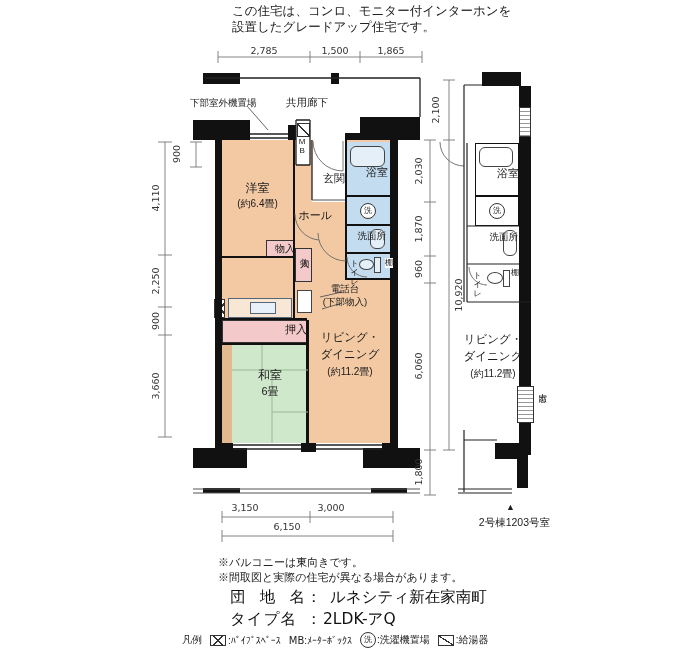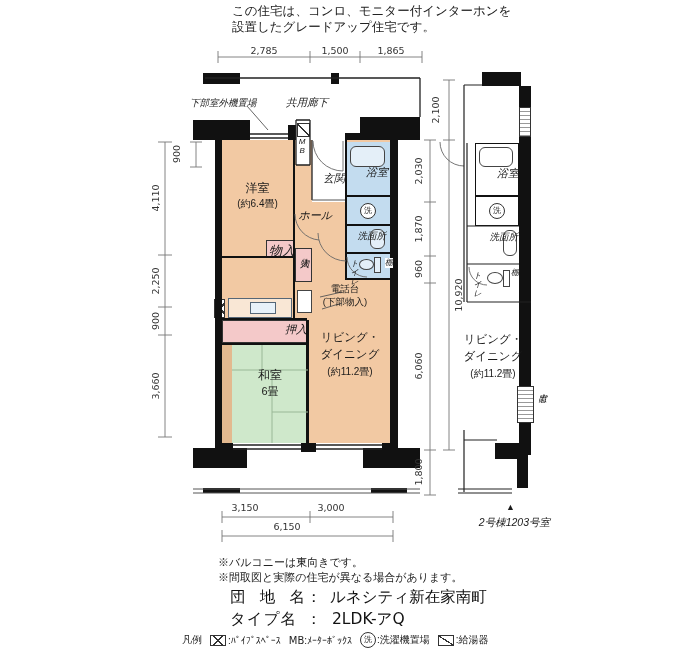--- a/index.html
+++ b/index.html
@@ -7,21 +7,21 @@
           font-family:"Liberation Sans",sans-serif;color:#1a1a1a;}
   .abs{position:absolute;}
   .wall{position:absolute;background:#111;}
   .room{position:absolute;}
   .c-room{background:#f2c9a3;}
   .c-tatami{background:#cfe8cb;}
   .c-closet{background:#f4c9c9;border:1px solid #333;box-sizing:border-box;}
   .c-wet{background:#c3dcef;}
   .c-strip{background:#e3b98f;}
   .c-white{background:#fff;}
-  .lbl{position:absolute;color:#1a1a1a;font-size:11px;line-height:1.2;white-space:nowrap;font-style:italic;}
+  .lbl{position:absolute;color:#1a1a1a;font-size:11px;line-height:1.2;white-space:nowrap;}
   .ctr{text-align:right;white-space:normal;}
   .dim{position:absolute;color:#333;font-size:9.5px;line-height:12px;white-space:nowrap;
        font-family:"DejaVu Sans",sans-serif;}
   .vdim{width:44px;text-align:center;transform:rotate(-90deg);transform-origin:center;}
   .hdim{width:40px;text-align:center;}
   .vtxt{writing-mode:vertical-rl;text-orientation:upright;letter-spacing:1px;}
   .circ{display:inline-block;width:14px;height:14px;border:1px solid #333;border-radius:50%;
         font-size:8px;line-height:13px;text-align:center;background:#fff;}
   .xbox{position:absolute;border:1px solid #333;background-color:#fff;background-image:
     linear-gradient(45deg,transparent 44%,#333 44%,#333 56%,transparent 56%),
@@ -167,21 +167,21 @@
   <div class="abs" style="left:222px;top:180px;width:71px;text-align:center;">
     <div style="font-size:12px;">洋室</div>
     <div style="font-size:10px;">(約6.4畳)</div>
   </div>
   <div class="lbl ctr" style="left:311px;top:172px;width:34px;">玄関</div>
   <div class="lbl ctr" style="left:345px;top:166px;width:43px;">浴室</div>
   <div class="lbl ctr" style="left:296px;top:209px;width:36px;">ホール</div>
   <div class="lbl ctr" style="left:346px;top:230px;width:40px;font-size:9.5px;">洗面所</div>
   <div class="lbl vtxt" style="left:349px;top:254px;font-size:8px;letter-spacing:0;">トイレ</div>
   <div class="lbl" style="left:385px;top:258px;font-size:8px;background:#fff;">棚</div>
-  <div class="lbl ctr" style="left:264px;top:243px;width:31px;font-size:13px;">物入</div>
+  <div class="lbl ctr" style="left:264px;top:243px;width:31px;font-size:10px;">物入</div>
   <div class="lbl vtxt" style="left:299px;top:251px;font-size:9px;letter-spacing:0;">物入</div>
 
   <div class="abs" style="left:315px;top:283px;width:60px;text-align:center;">
     <div style="font-size:9.5px;">電話台</div>
     <div style="font-size:9.5px;">(下部物入)</div>
   </div>
   <div class="lbl ctr" style="left:222px;top:323px;width:85px;">押入</div>
   <div class="abs" style="left:232px;top:367px;width:76px;text-align:center;">
     <div style="font-size:12px;">和室</div>
     <div style="font-size:11px;">6畳</div>
@@ -225,21 +225,21 @@
   <span class="dim hdim" style="left:267px;top:521px;">6,150</span>
 
   <div class="note" style="left:218px;top:555px;">※バルコニーは東向きです。</div>
   <div class="note" style="left:218px;top:570px;">※間取図と実際の住宅が異なる場合があります。</div>
 
   <span class="info" style="left:230px;top:587px;letter-spacing:5px;">団 地 名</span>
   <span class="info" style="left:306px;top:587px;">：</span>
   <span class="info" style="left:330px;top:587px;">ルネシティ新在家南町</span>
   <span class="info" style="left:230px;top:609px;letter-spacing:1px;">タイプ名</span>
   <span class="info" style="left:306px;top:609px;">：</span>
-  <span class="info" style="left:332px;top:609px;font-family:'DejaVu Sans',sans-serif;">2LDK-アQ</span>
+  <span class="info" style="left:323px;top:609px;font-family:'DejaVu Sans',sans-serif;">2LDK-アQ</span>
 
   <div class="legend" style="left:182px;top:632px;">
     <span>凡例</span>
     <span class="xbox" style="position:static;display:inline-block;width:14px;height:9px;"></span>
     <span style="margin-left:-6px;">:ﾊﾟｲﾌﾟｽﾍﾟｰｽ</span>
     <span style="font-family:'DejaVu Sans',sans-serif;">MB</span>
     <span style="margin-left:-8px;">:ﾒｰﾀｰﾎﾞｯｸｽ</span>
     <span class="circ">洗</span>
     <span style="margin-left:-7px;">:洗濯機置場</span>
     <span class="diagbox" style="position:static;display:inline-block;width:14px;height:9px;"></span>

